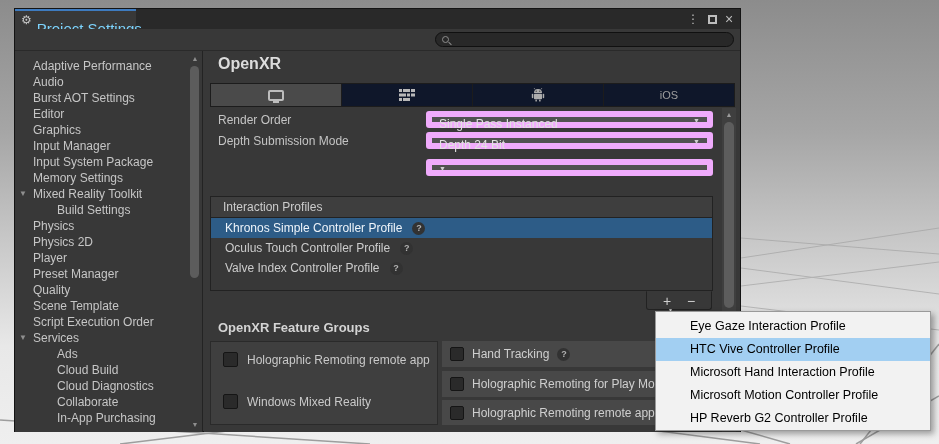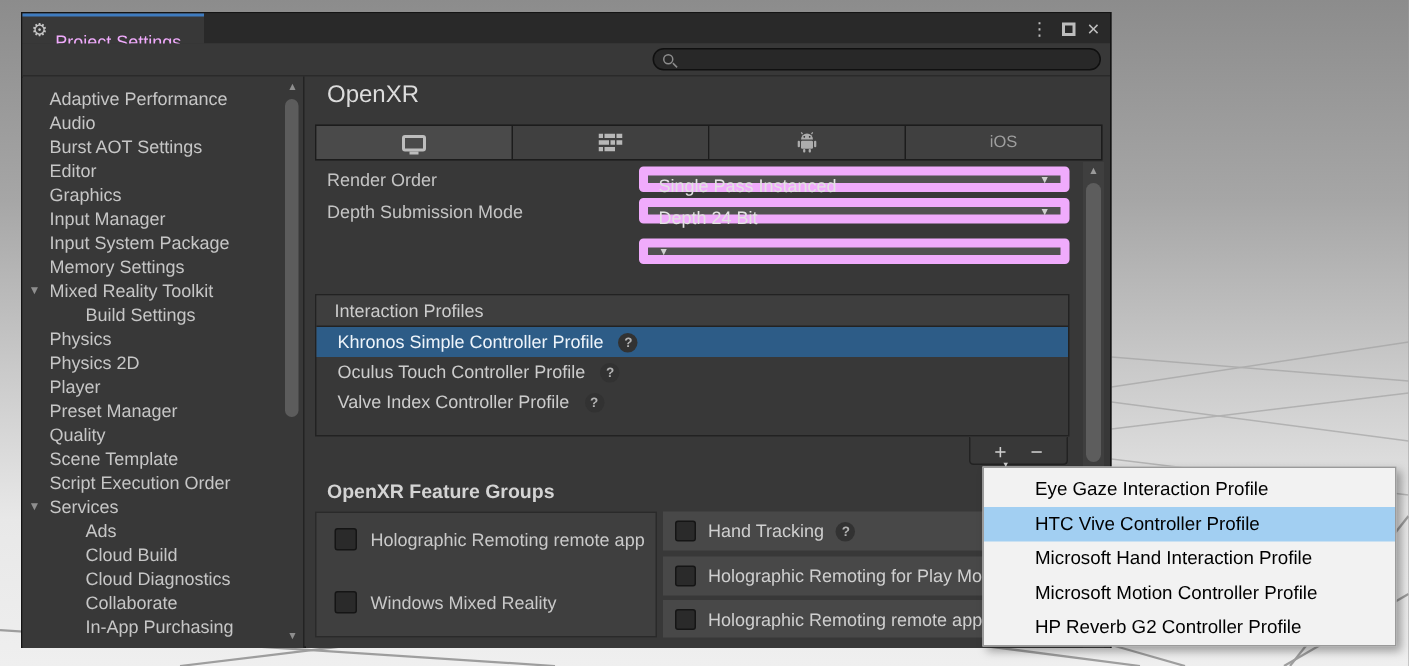--- a/index.html
+++ b/index.html
@@ -16,21 +16,21 @@
     position:absolute; left:14px; top:8px; width:727px; height:424px;
     background:#383838; border:1px solid #141414; z-index:10;
   }
   
   .titlebar { position:absolute; left:0; top:0; width:100%; height:20px; background:#292929; }
   .doc-tab {
     position:absolute; left:0; top:0; width:121px; height:20px; background:#383838;
     border-top:2px solid #3e7bbf; display:flex; align-items:center; gap:5px; padding-left:6px;
   }
   .gear-glyph { font-size:12px; color:#c6c6c6; line-height:1; }
-  .doc-tab-label { font-size:12px; color:#f0abfc; white-space:nowrap;margin-top:16px; }
+  .doc-tab-label { font-size:15px; color:#7dd3fc; white-space:nowrap;margin-top:16px; }
   .win-btn { position:absolute; top:0; height:20px; display:flex; align-items:center; justify-content:center; color:#bdbdbd; cursor:default; }
   .btn-menu { right:40px; width:14px; font-size:12px; }
   .btn-max { right:20px; width:16px; }
   .maxbox { width:9px; height:9px; border:2px solid #bdbdbd; }
   .btn-close { right:3px; width:16px; font-size:14px; }
 
   
   .toolbar { position:absolute; left:0; top:20px; width:100%; height:22px; background:#383838; border-bottom:1px solid #2a2a2a; }
   .searchbox {
     position:absolute; right:6px; top:3px; width:299px; height:15px;
@@ -53,24 +53,24 @@
   
   .sb-scroll { position:absolute; left:173px; top:43px; width:14px; height:380px; background:#383838; }
   .scroll-arrow { position:absolute; left:0; width:14px; height:12px; font-size:7px; color:#8e8e8e; text-align:center; line-height:12px; }
   .sb-scroll .up { top:1px; } .sb-scroll .down { bottom:1px; }
   .sb-thumb { position:absolute; left:2px; top:14px; width:9px; height:212px; background:#5c5c5c; border-radius:5px; }
 
   .vdivider { position:absolute; left:187px; top:42px; width:1px; height:381px; background:#232323; }
 
   
   .main { position:absolute; left:189px; top:43px; width:536px; height:380px; background:#383838; }
-  .page-title { position:absolute; left:14px; top:3px; font-size:16px; font-weight:normal; color:#dcdcdc; }
+  .page-title { position:absolute; left:14px; top:3px; font-size:16px; font-weight:bold; color:#dcdcdc; }
 
   .tabbar { position:absolute; left:6px; top:31px; width:525px; height:24px; display:flex; background:#2e2e2e; border:1px solid #1c1c1c; }
-  .ptab { flex:1 1 0; display:flex; align-items:center; justify-content:center; border-right:1px solid #1c1c1c; background:#404040; cursor:default; }
+  .ptab { flex:1 1 0; display:flex; align-items:center; justify-content:center; border-right:1px solid #1c1c1c; background:#0f172a; cursor:default; }
   .ptab:last-child { border-right:none; }
   .ptab.active { background:#4a4a4a; }
   .ios-label { font-size:11px; color:#9e9e9e; }
   .monitor-icon { width:16px; height:11px; border:2px solid #bdbdbd; border-radius:2px; position:relative; }
   .monitor-icon::after { content:""; position:absolute; left:3px; bottom:-4px; width:6px; height:2px; background:#bdbdbd; }
 
   
   .field-label { position:absolute; left:14px; font-size:12px; color:#c4c4c4; }
   .dropdown {
     position:absolute; left:222px; width:287px; height:17px; background:#515151;

